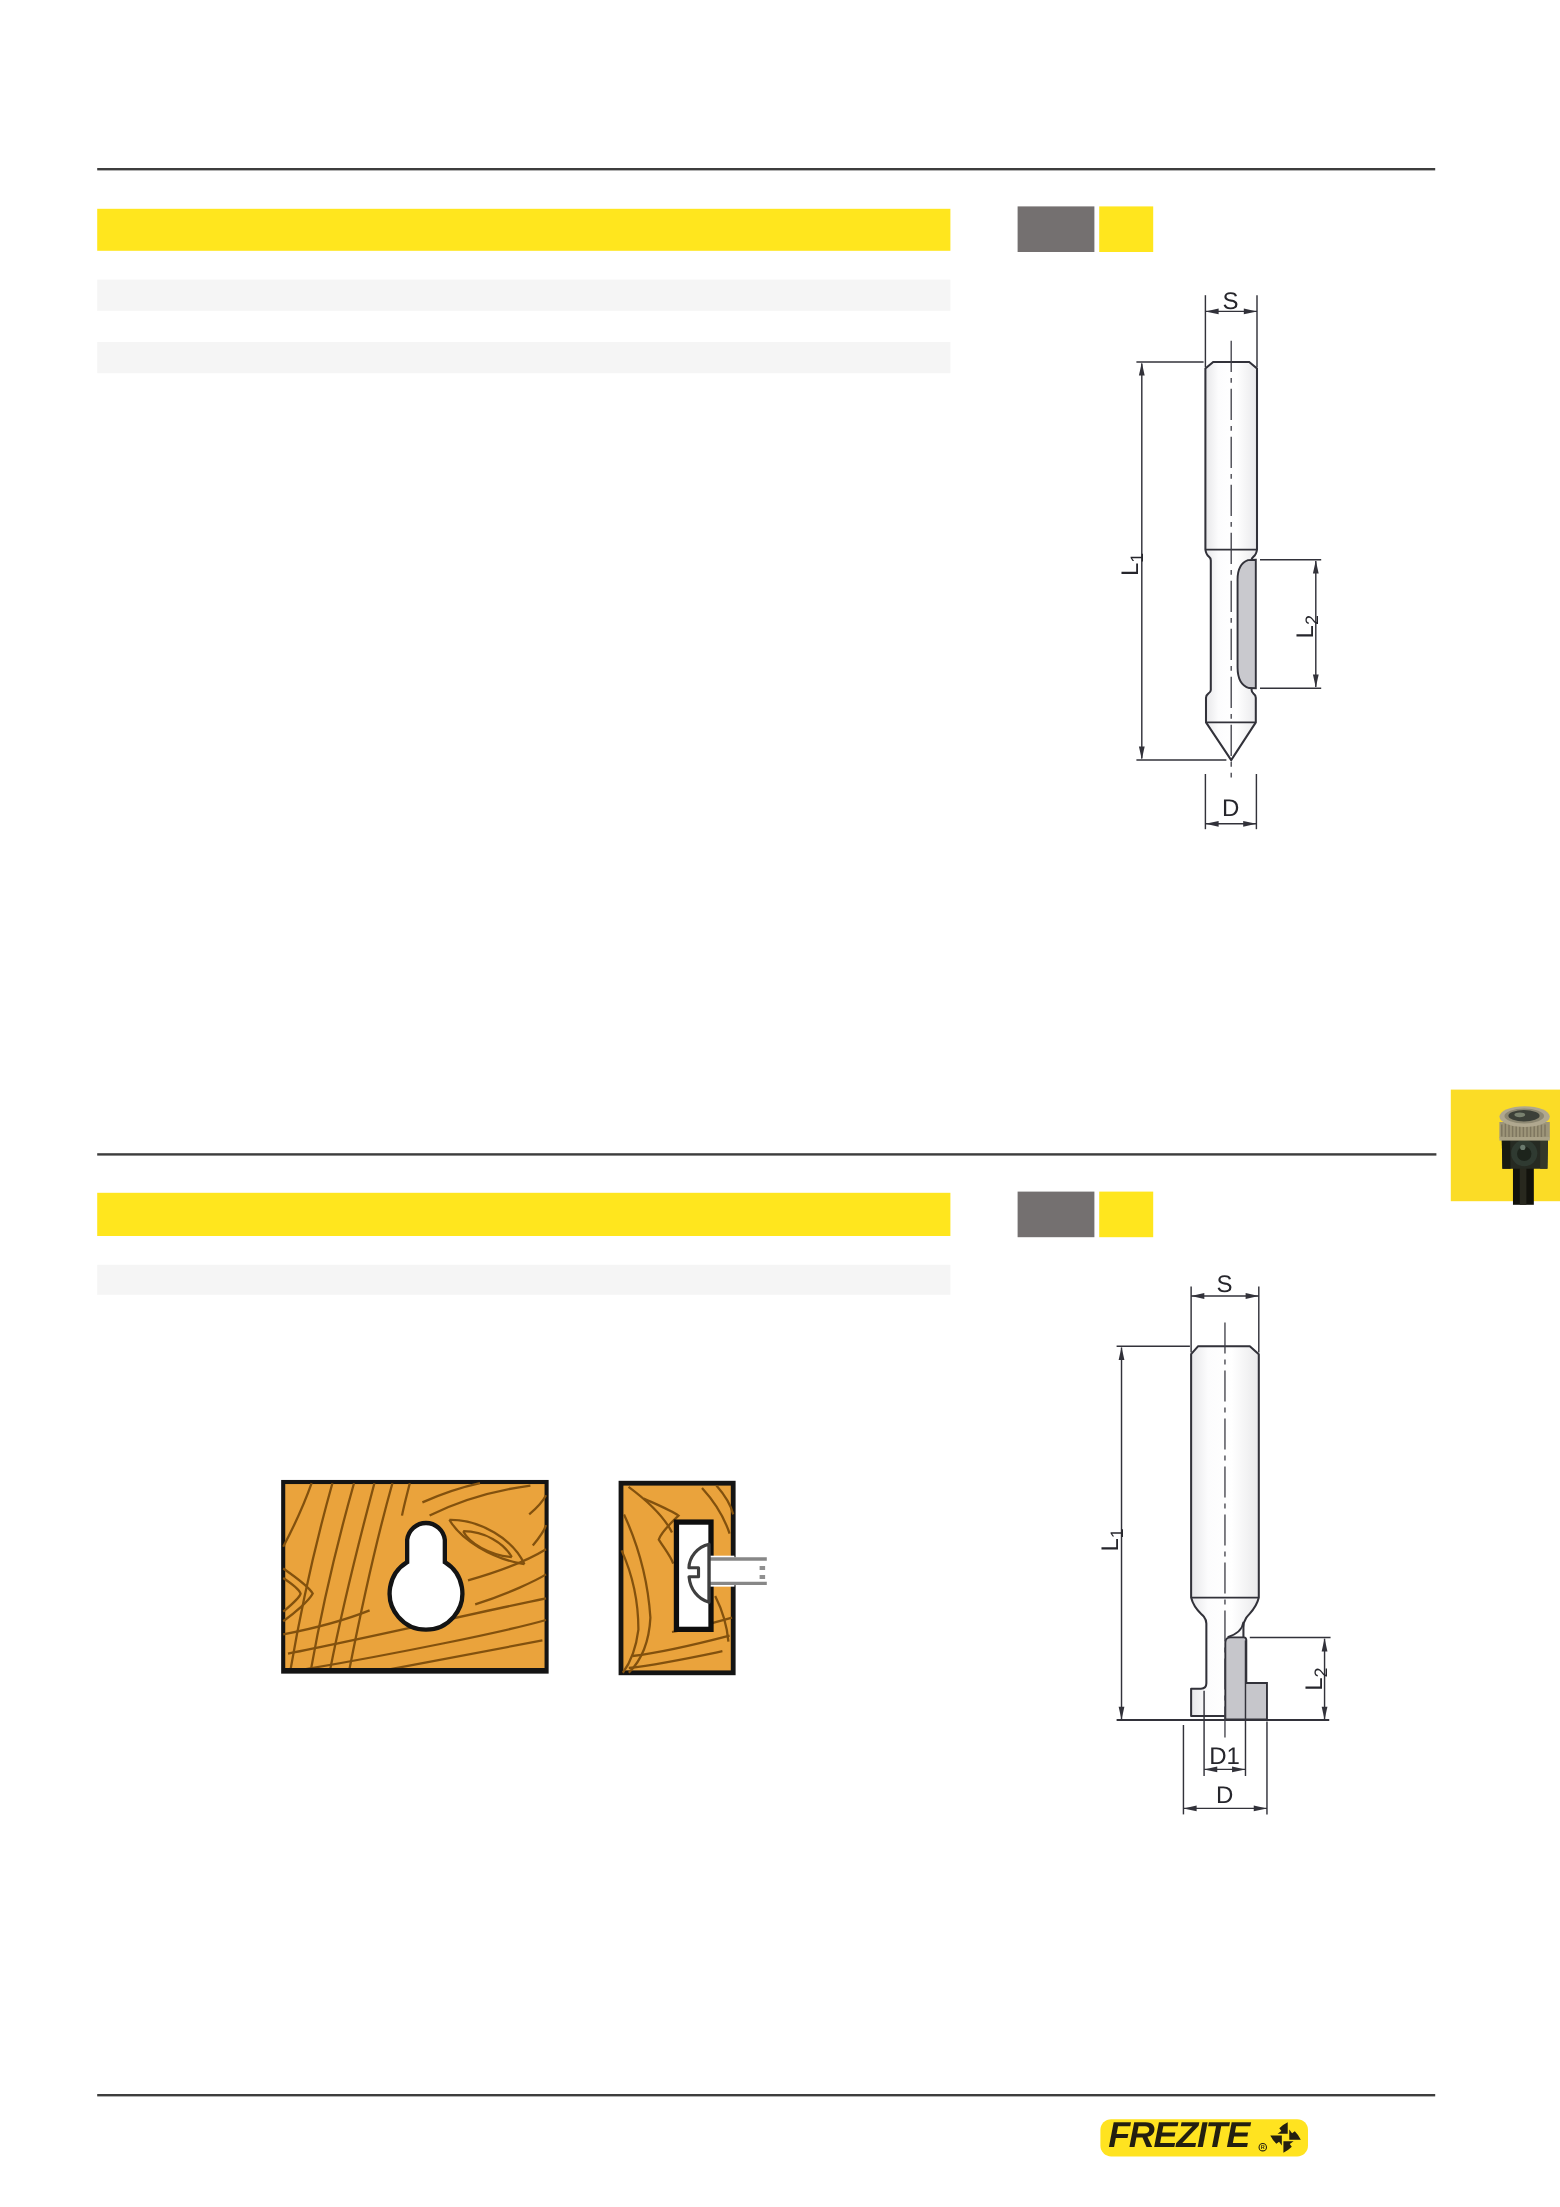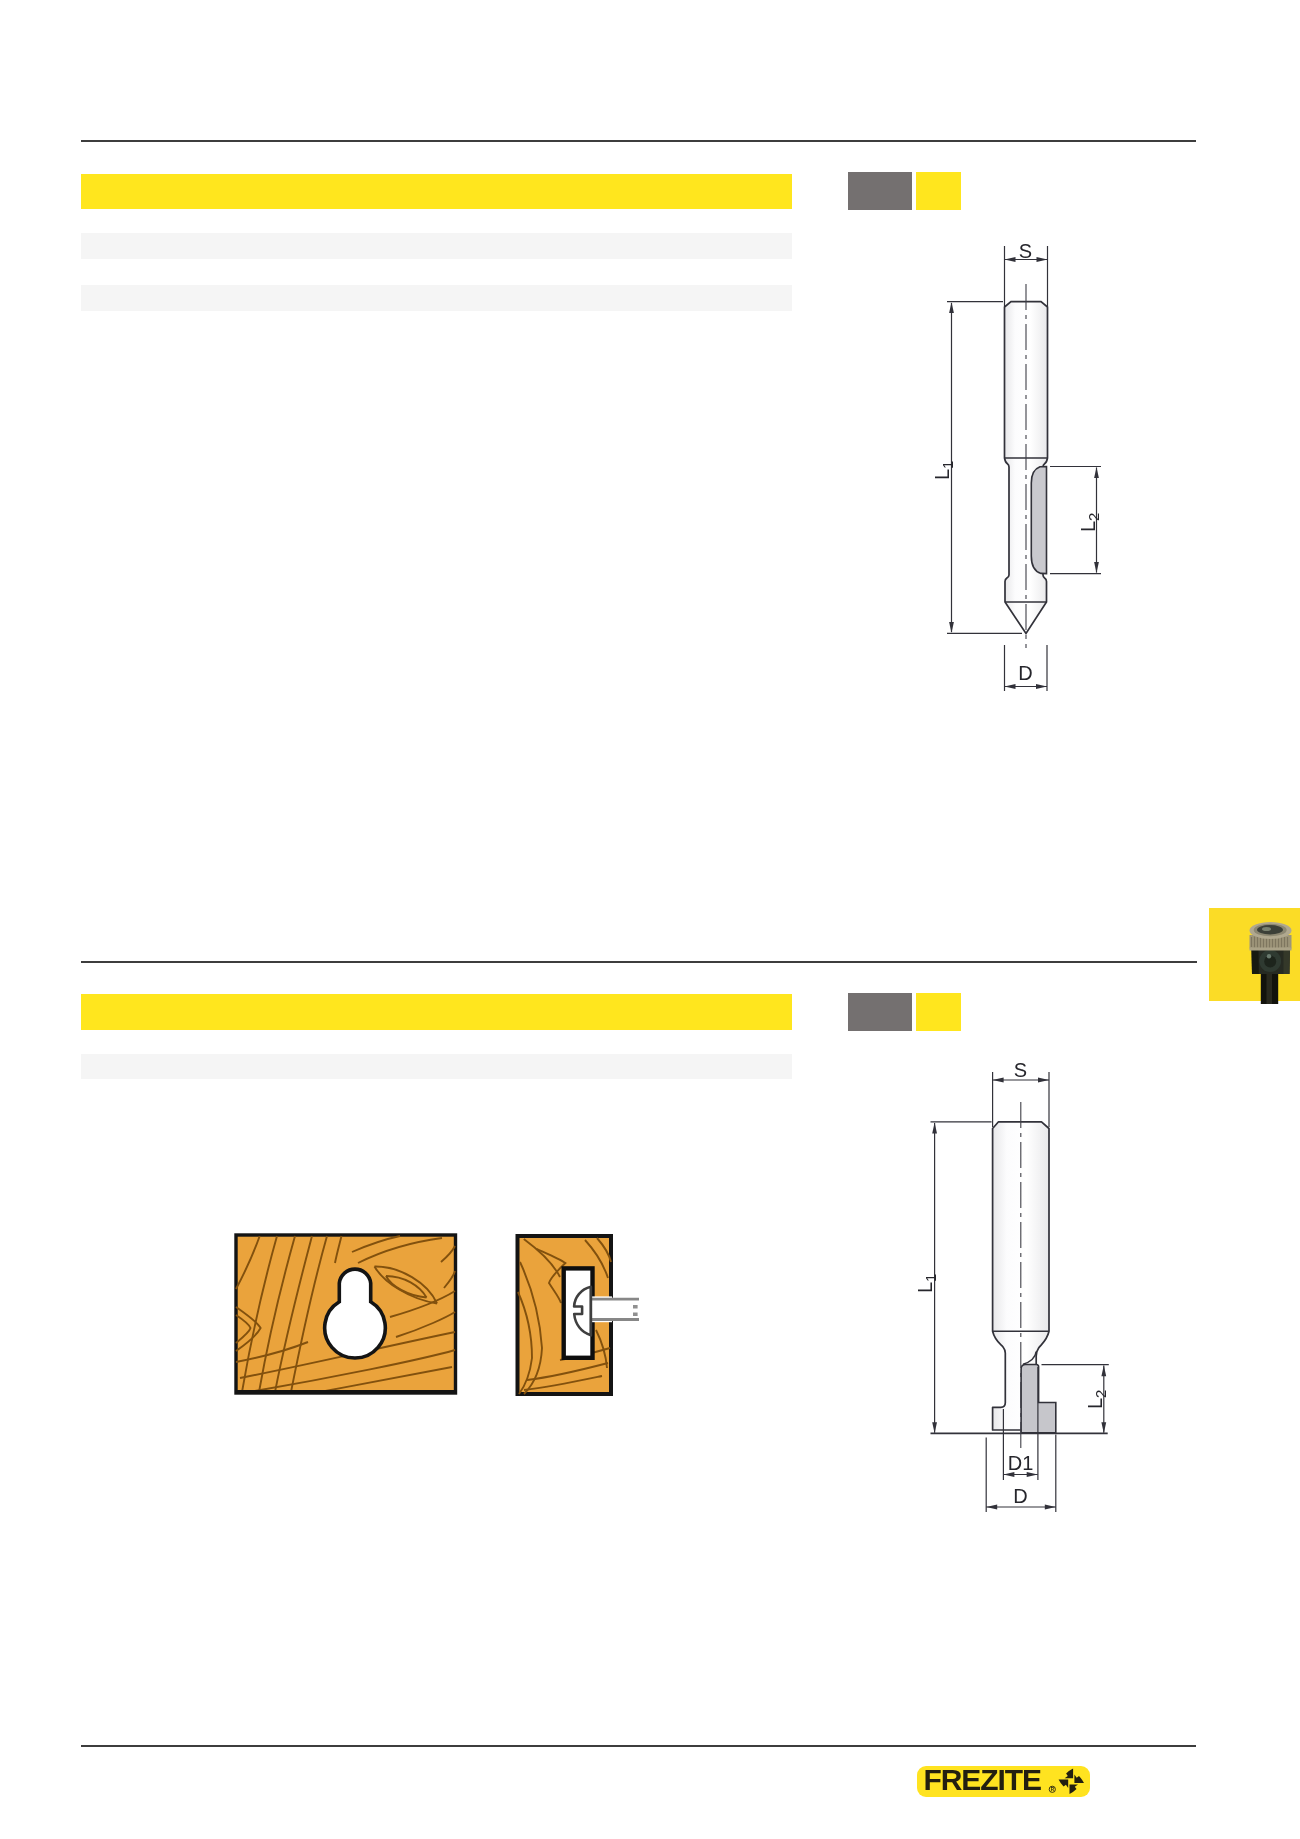--- a/index.html
+++ b/index.html
@@ -235,21 +235,21 @@
   </g>
   <path d="M986.2,1507 l11,-2.4 l0,4.8 Z" fill="#32323a"></path>
   <path d="M1055.8,1507 l-11,-2.4 l0,4.8 Z" fill="#32323a"></path>
   <text x="1020.5" y="1502.5" font-size="20" fill="#26262c" text-anchor="middle">D</text>
 </svg>
 
 <div class="abs" style="left:81px;top:1744.5px;width:1115px;height:2px;background:#3d3d3d;"></div>
 
 <div class="abs" style="left:917px;top:1765.5px;width:173px;height:31.5px;background:#ffe320;border-radius:9px;"></div>
 
-<div class="abs" style="left:923.5px;top:1766px;width:130px;height:28px;color:#231f10;font-size:30px;font-weight:bold;letter-spacing:-1.1px;line-height:28px;">FREZITE</div>
+<div class="abs" style="left:923.5px;top:1766px;width:130px;height:28px;color:#231f10;font-size:30px;font-weight:bold;letter-spacing:-1.1px;line-height:28px;font-style:italic;">FREZITE</div>
 
 <svg class="abs" style="left:1040px;top:1764px;width:60px;height:36px;" viewBox="1040 1764 60 36">
   <circle cx="1052.3" cy="1789.3" r="3.1" fill="none" stroke="#231f10" stroke-width="0.9"></circle>
   <text x="1052.3" y="1791.1" font-size="4.6" fill="#231f10" text-anchor="middle" font-weight="bold">R</text>
   <g fill="#231f10">
     <path id="blade" d="M1073.1,1768.6 L1073.1,1778.2 L1064.6,1778.2 L1067.8,1775.9 L1066.1,1773.6 Q1069.2,1770.5 1073.1,1768.6 Z"></path>
     <use href="#blade" transform="rotate(90 1071.3 1781.3)"></use>
     <use href="#blade" transform="rotate(180 1071.3 1781.3)"></use>
     <use href="#blade" transform="rotate(270 1071.3 1781.3)"></use>
   </g>

